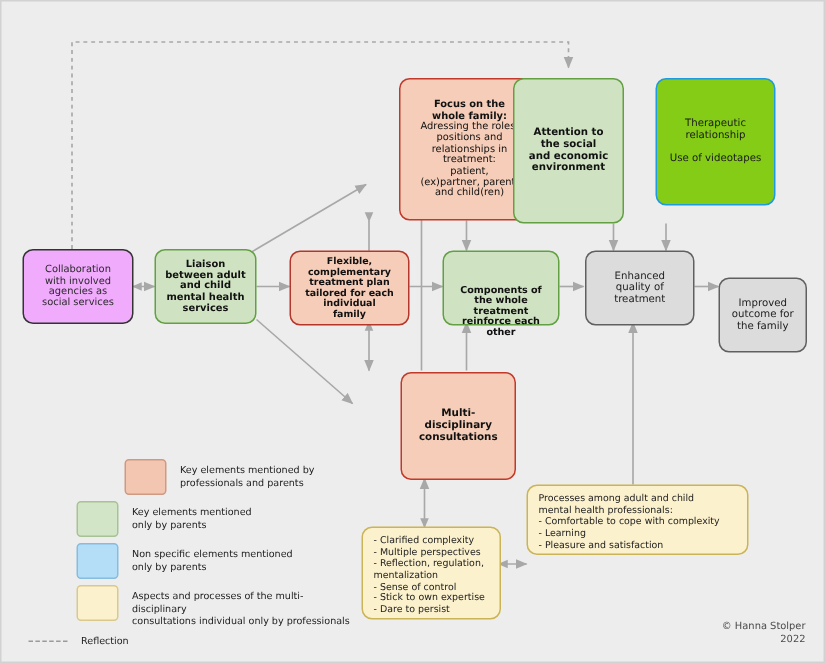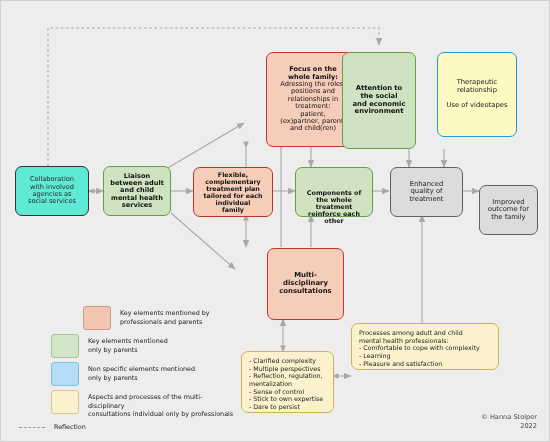--- a/index.html
+++ b/index.html
@@ -25,23 +25,23 @@
     padding:3px 4px;
     z-index:3;
   }
   .node .inner{width:100%;}
   .ttl{font-weight:bold;display:block;}
   .sub{display:block;}
   
   .pink{background:#f5cdb8;border:1.6px solid #c1392b;margin-left:32px;}
   .pink-soft{background:#f5cdb8;border:1.6px solid #b5362a;}
   .green{background:#cfe3c2;border:1.6px solid #62a043;text-align:center;}
-  .blue{background:#fef9c3;border:1.6px solid #1e9ae0;}
+  .blue{background:#84cc16;border:1.6px solid #1e9ae0;}
   .gray{background:#dcdcdc;border:1.6px solid #606060;}
-  .white{background:#5eead4;border:1.6px solid #333333;justify-content:flex-end;}
+  .white{background:#f0abfc;border:1.6px solid #333333;justify-content:flex-end;}
   .yellow{background:#fcf1cd;border:1.4px solid #cbb457;}
   
   .listbox{
     position:absolute;box-sizing:border-box;border-radius:7px;
     background:#fcf1cd;border:1.4px solid #cbb457;
     padding:5px 7px;text-align:left;z-index:3;
   }
   .listbox .ln{display:block;line-height:1.22;white-space:nowrap;}
   
   #legend{position:absolute;left:18px;top:305px;width:215px;z-index:4;}

